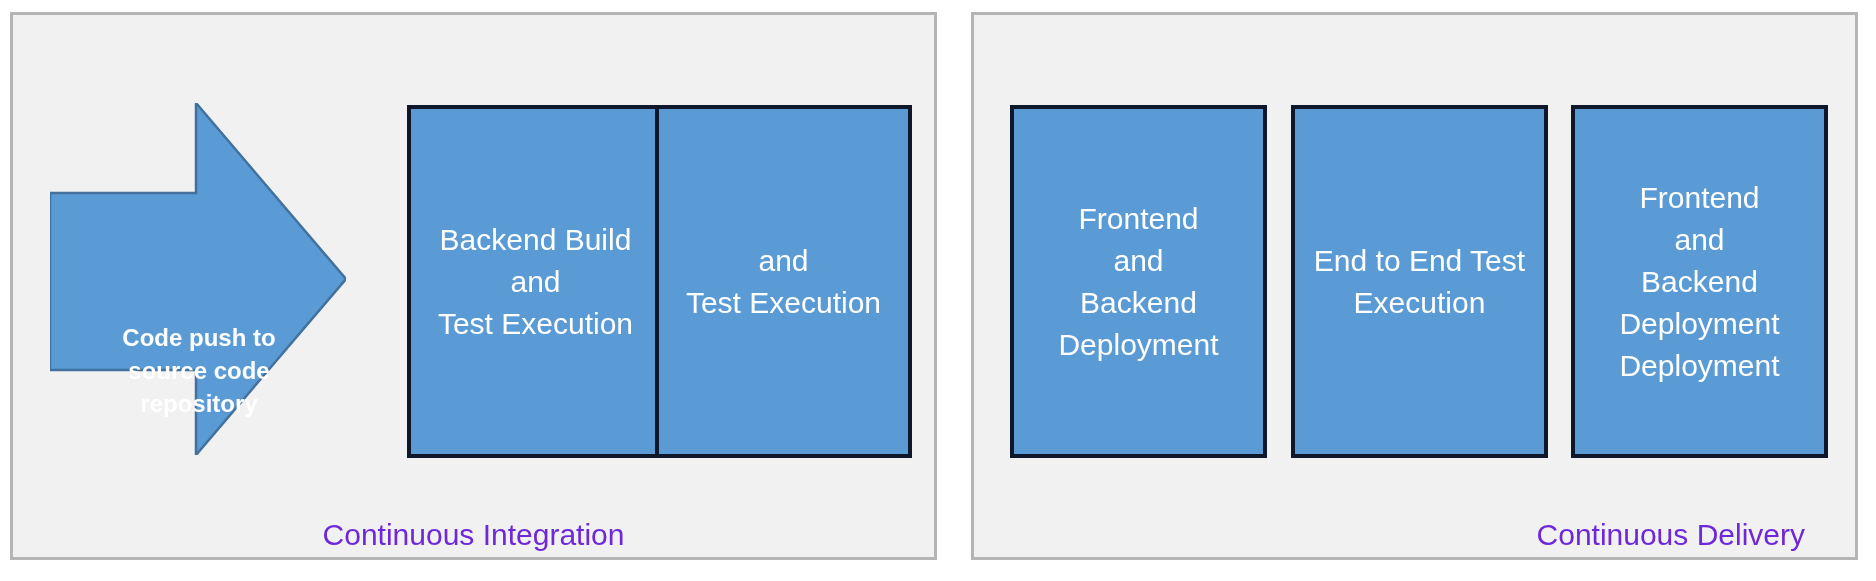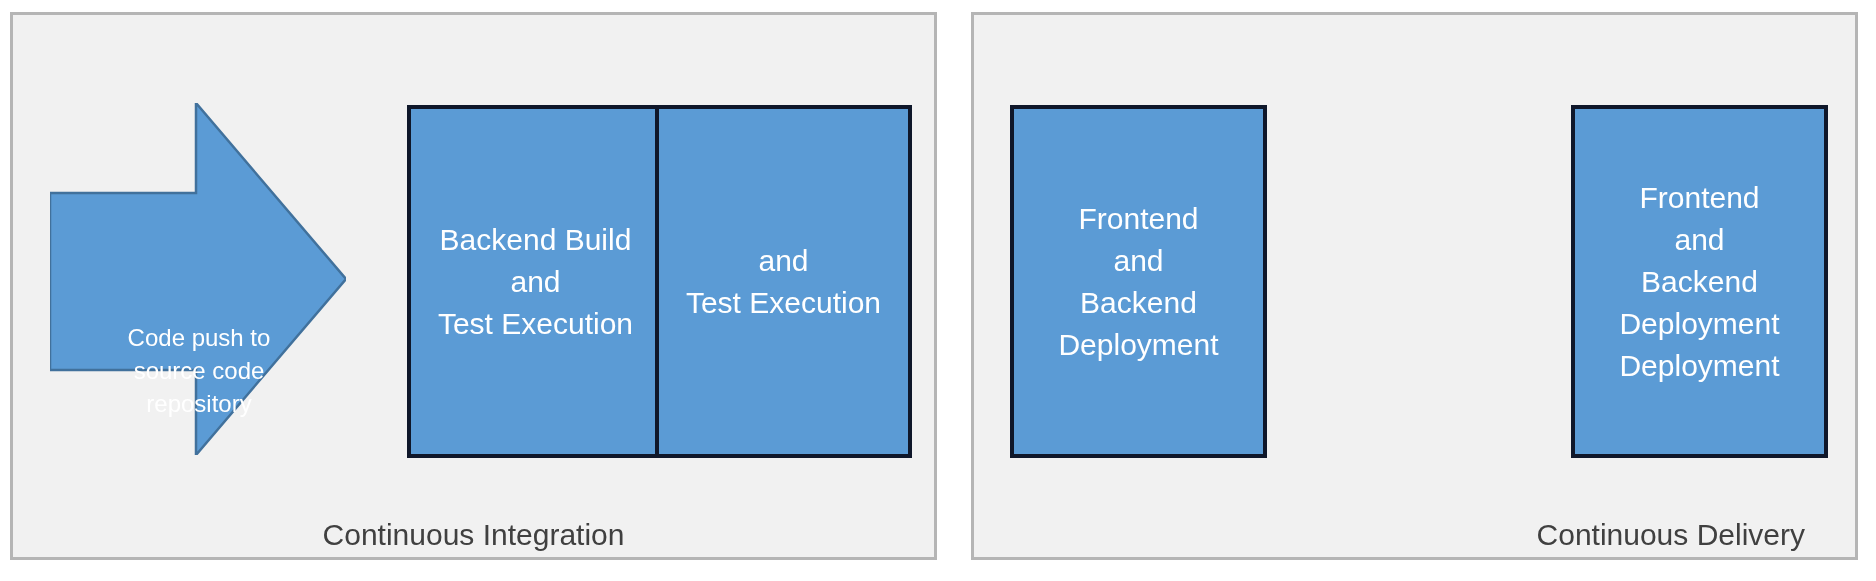--- a/index.html
+++ b/index.html
@@ -31,20 +31,21 @@
   .arrow svg { display: block; width: 100%; height: 100%; }
 
   .arrow-text {
     position: absolute;
     left: 29px; top: 218px;
     width: 240px;
     text-align: center;
     color: #FFFFFF;
     font-size: 24px;
     line-height: 33px;
+    font-weight: bold;
   }
 
   .step-box {
     position: absolute;
     top: 90px;
     width: 257px; height: 353px;
     background: #5B9BD5;
     border: 4px solid #0f172a;
     box-sizing: border-box;
     display: flex;
@@ -62,21 +63,21 @@
   .box-2 { left: 642px; }
   .box-a { left: 36px;  }
   .box-b { left: 317px; }
   .box-c { left: 597px; }
 
   .panel-label {
     position: absolute;
     top: 500px;
     left: 0; right: 0;
     text-align: center;
-    color: #404040;
+    color: #6d28d9;
     font-size: 30px;
     line-height: 40px;
   }
   .panel-cd .panel-label { transform: translateX(-50px); text-align: right; }
 </style>
 </head>
 <body>
 
 <div class="page">
 
@@ -115,20 +116,26 @@
 
     <div class="step-box box-a">
       <div class="step-lines">
         <div>Frontend</div>
         <div>and</div>
         <div>Backend</div>
         <div>Deployment</div>
       </div>
     </div>
 
+    <div class="step-box box-b">
+      <div class="step-lines">
+        <div>End to End Test</div>
+        <div>Execution</div>
+      </div>
+    </div>
 
     <div class="step-box box-c">
       <div class="step-lines">
         <div>Frontend</div>
         <div>and</div>
         <div>Backend</div>
         <div>Deployment</div>
         <div>Deployment</div>
       </div>
     </div>

